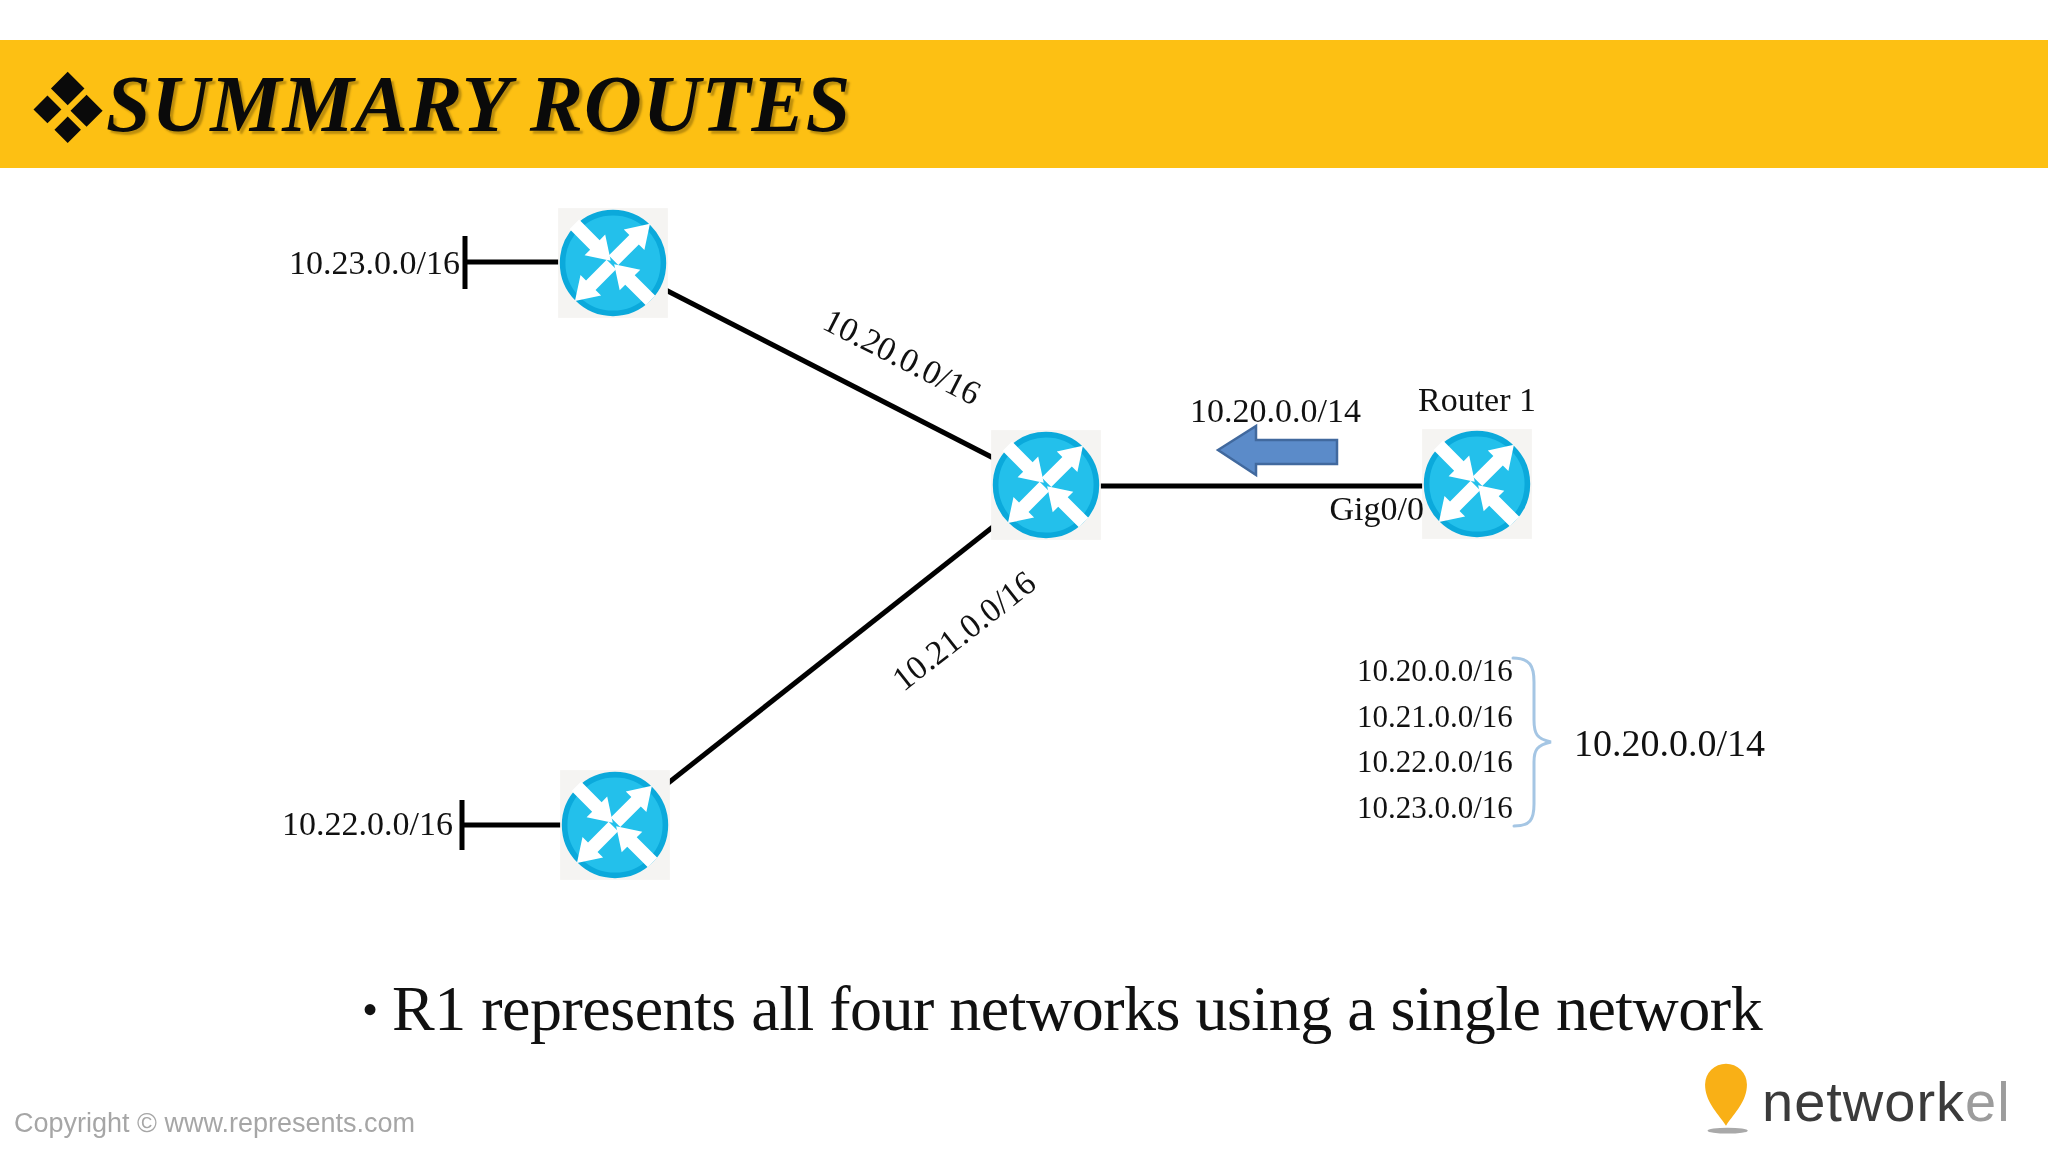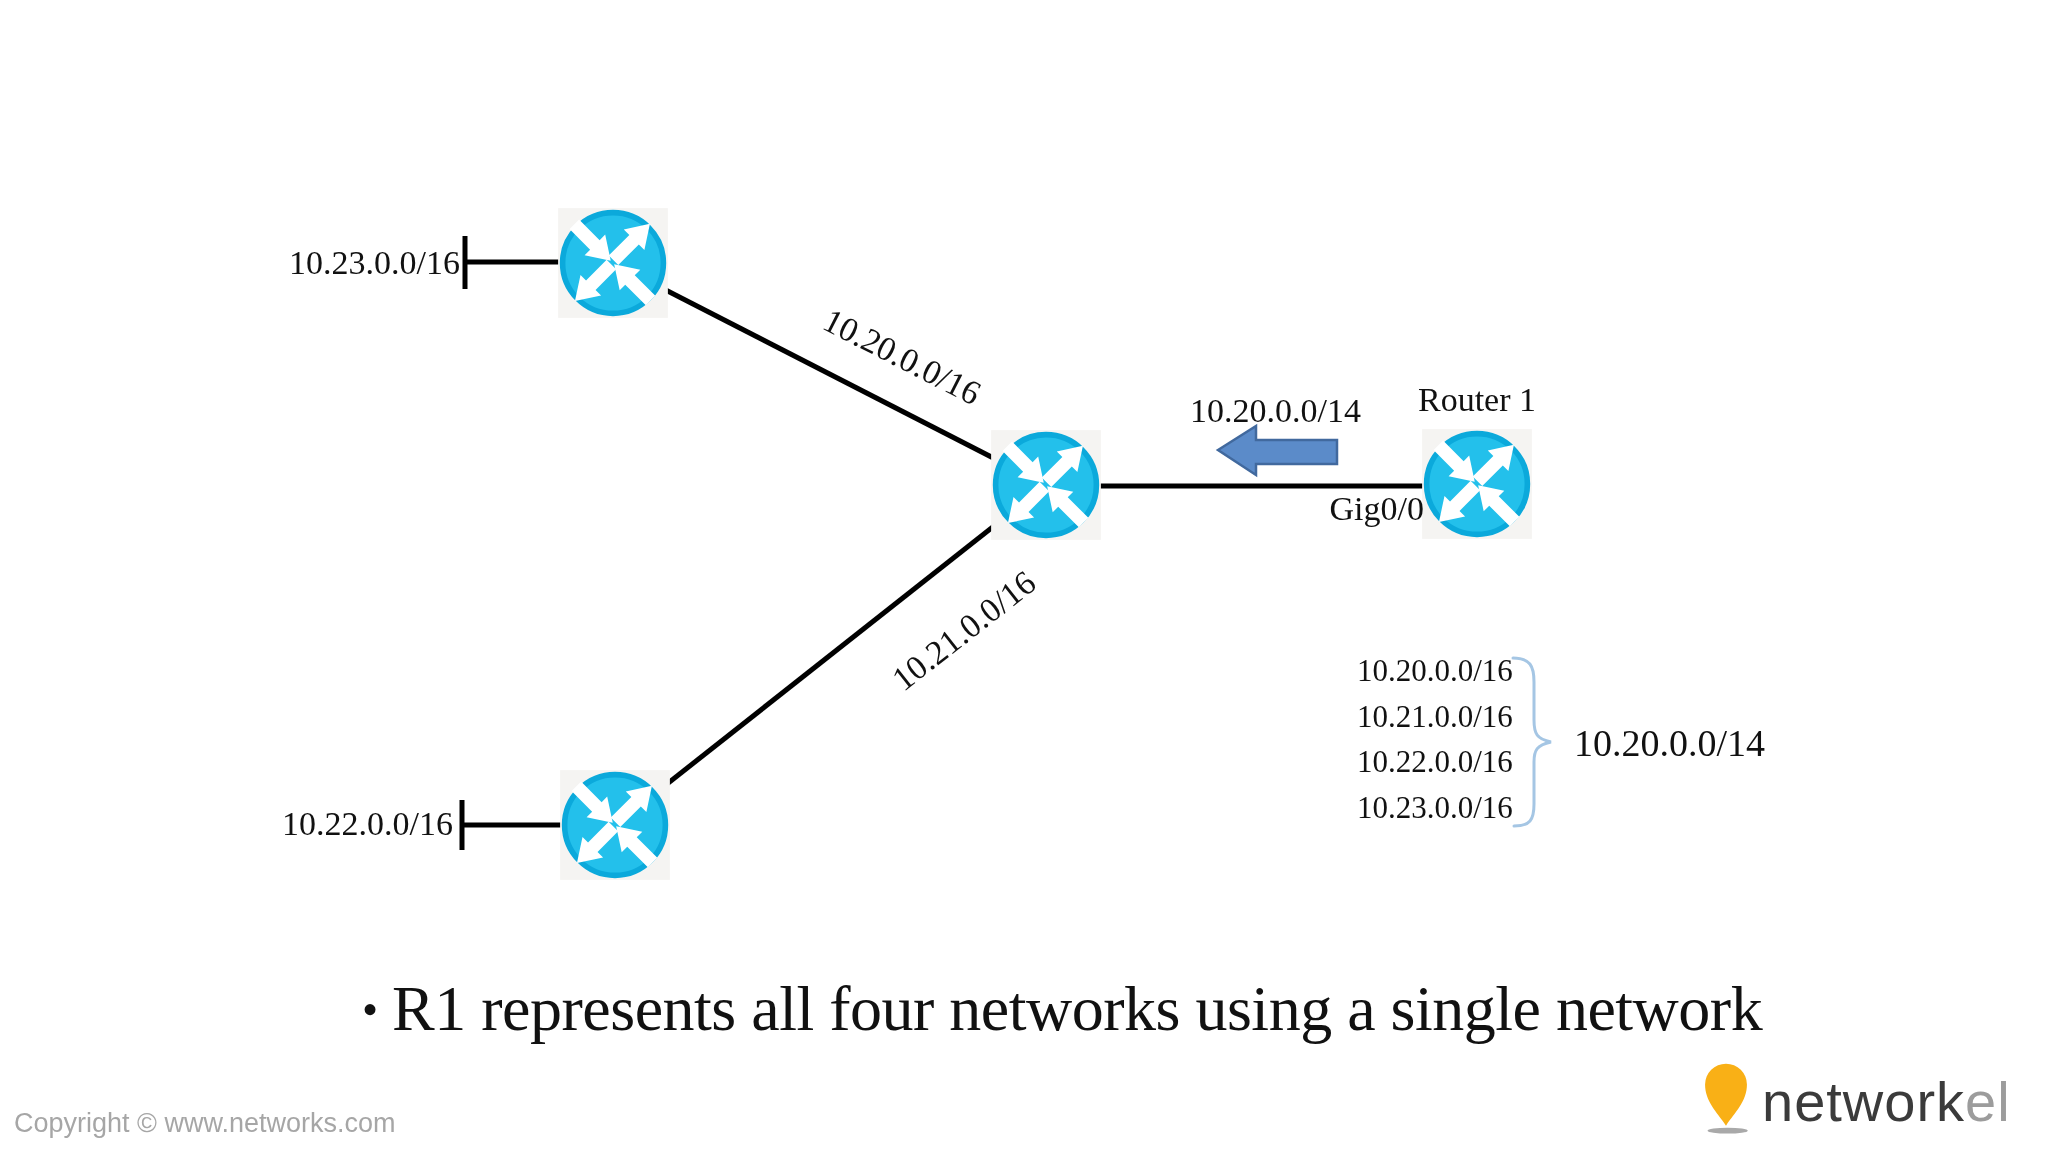--- a/index.html
+++ b/index.html
@@ -75,20 +75,29 @@
         <g class="router-arrow">
           <path transform="translate(31,31) rotate(45)" d="M-22,-6 L4,-6 L4,-13 L24,0 L4,13 L4,6 L-22,6 Z"></path>
           <path transform="translate(66,32) rotate(-45)" d="M-22,-6 L4,-6 L4,-13 L24,0 L4,13 L4,6 L-22,6 Z"></path>
           <path transform="translate(33,67) rotate(135)" d="M-22,-6 L4,-6 L4,-13 L24,0 L4,13 L4,6 L-22,6 Z"></path>
           <path transform="translate(68,68) rotate(-135)" d="M-22,-6 L4,-6 L4,-13 L24,0 L4,13 L4,6 L-22,6 Z"></path>
         </g>
       </symbol>
     </defs>
   </svg>
 
+  <div class="banner">
+    <svg class="diamond" viewBox="0 0 106 106">
+      <polygon points="54,1 78,25 54,49 30,25" fill="#0a0a0a"></polygon>
+      <polygon points="25,35 45,55 25,75 5,55" fill="#0a0a0a"></polygon>
+      <polygon points="81,34 104,57 81,80 58,57" fill="#0a0a0a"></polygon>
+      <polygon points="54,65 73,84 54,103 35,84" fill="#0a0a0a"></polygon>
+    </svg>
+    <h1 class="slide-title">SUMMARY ROUTES</h1>
+  </div>
 
   <svg class="topo" viewBox="0 0 2048 1152">
     <line x1="465" y1="236" x2="465" y2="289"></line>
     <line x1="465" y1="262" x2="613" y2="262"></line>
     <line x1="613" y1="263" x2="1046" y2="485"></line>
     <line x1="462" y1="800" x2="462" y2="850"></line>
     <line x1="462" y1="825" x2="615" y2="825"></line>
     <line x1="615" y1="825" x2="1046" y2="485"></line>
     <line x1="1046" y1="486" x2="1477" y2="486"></line>
     <polygon class="arrow-shape" points="1218,450 1256,426 1256,440 1337,440 1337,464 1256,464 1256,475"></polygon>
@@ -131,21 +140,21 @@
     <div>10.22.0.0/16</div>
     <div>10.23.0.0/16</div>
   </div>
   <div class="summary-result">10.20.0.0/14</div>
 
   <div class="bullet-row">
     <span class="bullet-marker">•</span>
     <span class="bullet-text">R1 represents all four networks using a single network</span>
   </div>
 
-  <div class="copyright">Copyright © www.networks.com</div>
+  <div class="copyright">Copyright © www.represents.com</div>
 
   <div class="logo">
     <svg class="pin" viewBox="0 0 60 86">
       <ellipse cx="32" cy="82" rx="24" ry="3.5" fill="#8c8c8c" opacity="0.75"></ellipse>
       <path d="M30,76 C19,60 5,47 5,27 A25,25 0 1 1 55,27 C55,47 41,60 30,76 Z" fill="var(--logo-orange)"></path>
     </svg>
     <div class="logo-text">
       <span class="primary">network</span><span class="secondary">el</span>
     </div>
   </div>

